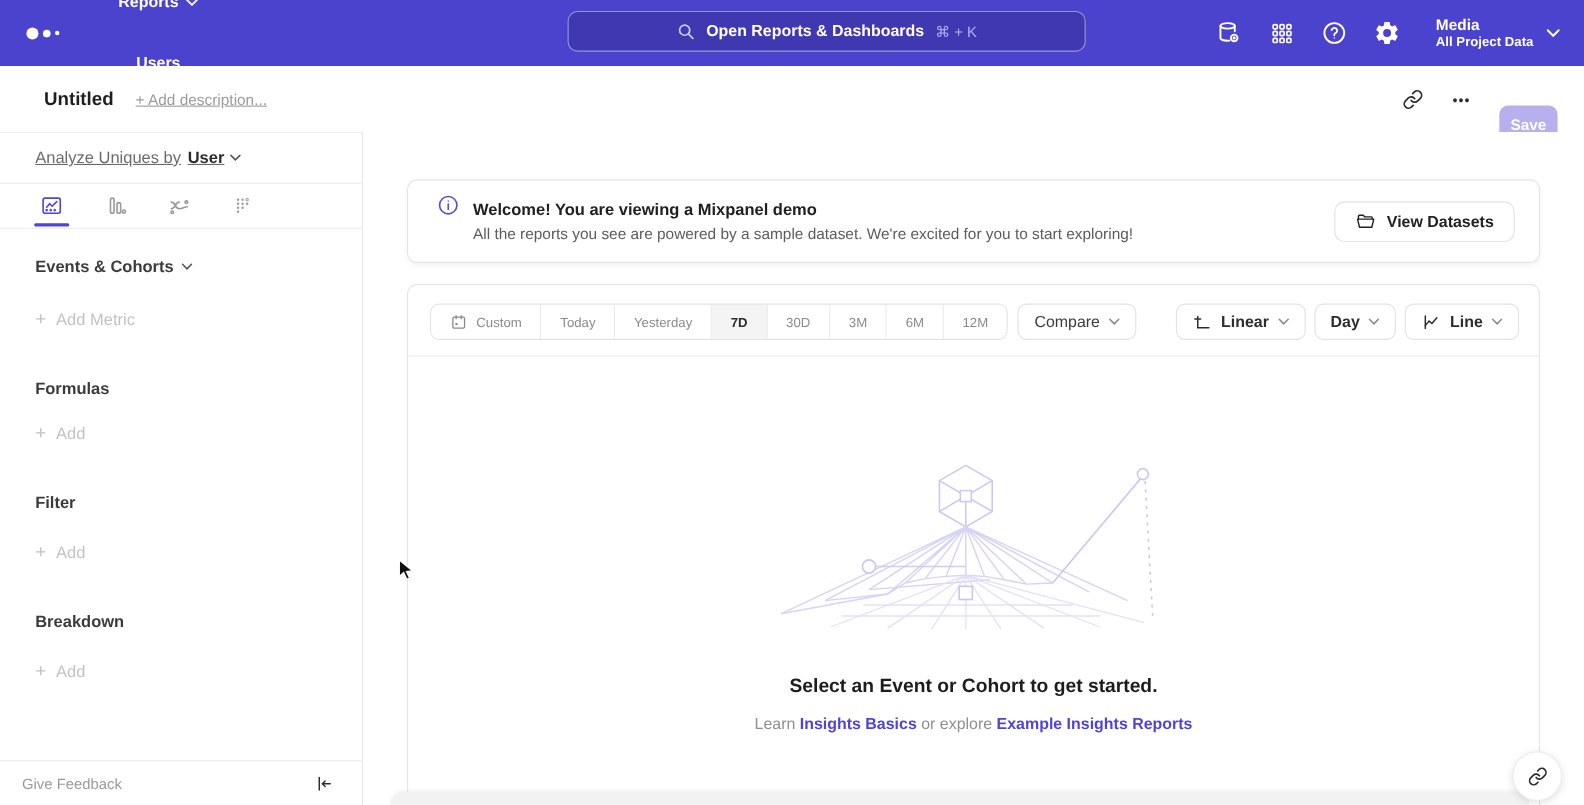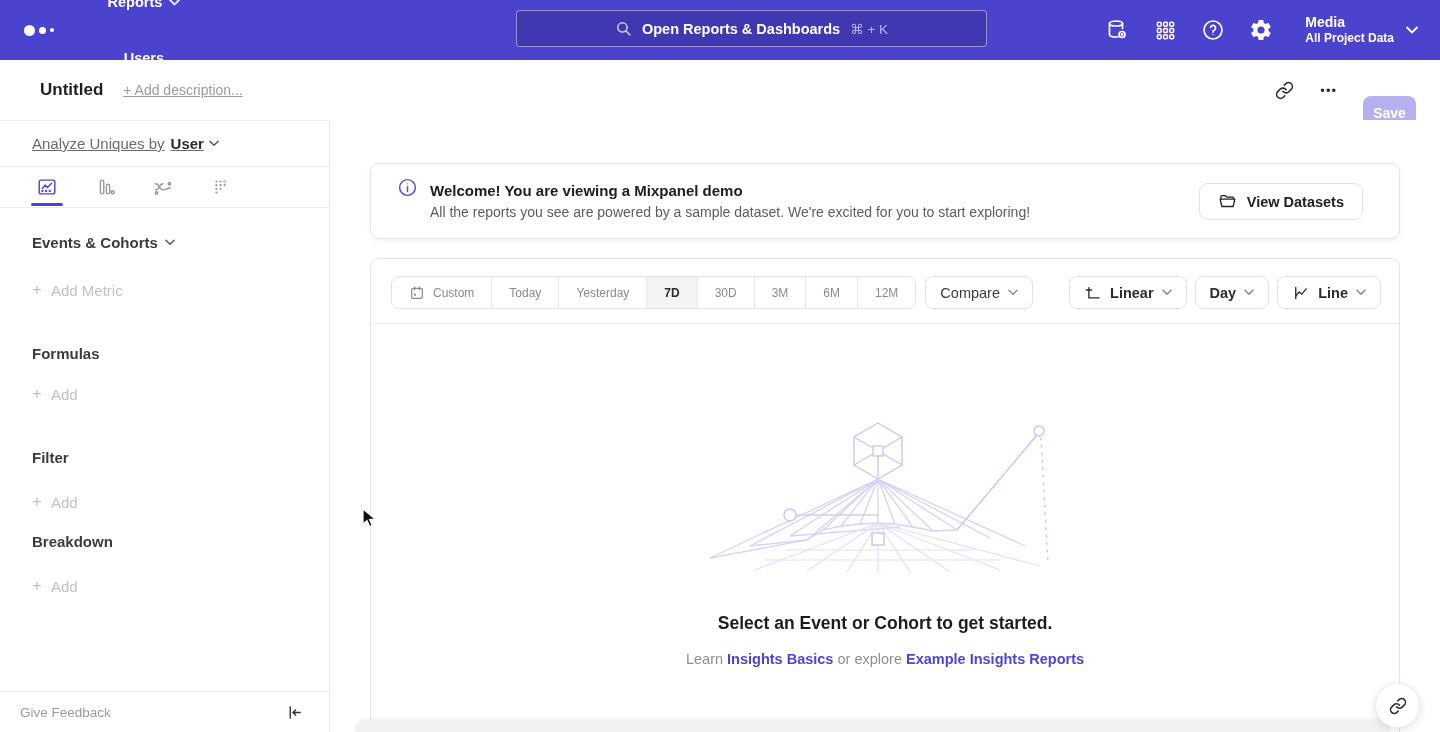--- a/index.html
+++ b/index.html
@@ -13,21 +13,21 @@
   .logo { display:flex; align-items:center; gap:4px; margin-left:24px; width:40px; }
   .logo .d1{width:11px;height:11px;border-radius:50%;background:#fff;}
   .logo .d2{width:7px;height:7px;border-radius:50%;background:#fff;}
   .logo .d3{width:4px;height:4px;border-radius:50%;background:#fff;}
   .navitems { display:flex; align-items:center; gap:40px; margin-left:38px;flex-direction:column; }
   .navitem { font-size:14.5px; font-weight:600; color:#fff; cursor:pointer;
     display:flex; align-items:center; gap:7px; }
   .navitem svg { opacity:.9; }
   .searchpill { position:absolute; left:516px; top:10px; width:471px; height:37px;
     background:rgba(0,0,0,0.14); border:1px solid rgba(255,255,255,0.45);
-    border-radius:4px; display:flex; align-items:center; justify-content:center;
+    border-radius:9px; display:flex; align-items:center; justify-content:center;
     gap:10px; cursor:pointer; }
   .searchpill .slabel { font-size:14.5px; font-weight:600; color:#fff; }
   .searchpill .skey { font-size:13.5px; color:#b7b1f2; }
   .nav-right { position:absolute; right:0; top:0; height:60px; display:flex;
     align-items:center; gap:24px; padding-right:22px; }
   .nav-ic { width:24px; height:24px; color:#fff; cursor:pointer; display:flex;
     align-items:center; justify-content:center; }
   .account { display:flex; align-items:center; gap:12px; margin-left:8px; cursor:pointer; }
   .account .proj { font-size:14px; font-weight:700; line-height:17px; }
   .account .dat { font-size:12px; font-weight:700; line-height:15px; }
@@ -72,21 +72,21 @@
 
   
   .main { position:absolute; left:330px; top:120px; width:1110px; height:612px; background:#fff; }
   .banner { position:absolute; left:40px; top:43px; width:1030px; height:76px;
     background:#fff; border:1px solid #e4e4e4; border-radius:9px;
     box-shadow:0 2px 6px rgba(0,0,0,0.05); display:flex; align-items:center; }
   .banner .info { margin:0 12px 24px 26px; color:#5a50c8; }
   .banner .btext { display:flex; flex-direction:column; gap:5px; }
   .banner .btitle { font-size:15px; font-weight:700; color:#202020; }
   .banner .bbody { font-size:14px; color:#5c5c5c; }
-  .viewds { position:absolute; right:36px; top:19px; height:37px; display:flex;
+  .viewds { position:absolute; right:22px; top:19px; height:37px; display:flex;
     align-items:center; gap:10px; padding:0 18px; border:1px solid #e2e2e2;
     border-radius:9px; background:#fff; font-size:14.5px; font-weight:600;
     color:#222; cursor:pointer; font-family:"Liberation Sans",sans-serif; }
 
   .chartcard { position:absolute; left:40px; top:138px; width:1030px; height:474px;
     background:#fff; border:1px solid #e4e4e4; border-radius:9px 9px 0 0; border-bottom:none; }
   .toolbar { position:absolute; left:20px; top:17px; right:18px; height:33px;
     display:flex; align-items:center; }
   .seg { display:flex; height:33px; border:1px solid #e2e2e2; border-radius:8px;
     overflow:hidden; }
@@ -297,21 +297,21 @@
     <div class="sb-section" style="margin-top:45px;">
       <div class="sb-head">
         <span>Filter</span>
       </div>
       <div class="sb-add" style="margin-top:26px;">
         <span class="plus">+</span>
         <span>Add</span>
       </div>
     </div>
 
-    <div class="sb-section" style="margin-top:21px;">
+    <div class="sb-section" style="margin-top:45px;">
       <div class="sb-head">
         <span>Breakdown</span>
       </div>
       <div class="sb-add" style="margin-top:26px;">
         <span class="plus">+</span>
         <span>Add</span>
       </div>
     </div>
 
     <div class="sb-footer">

